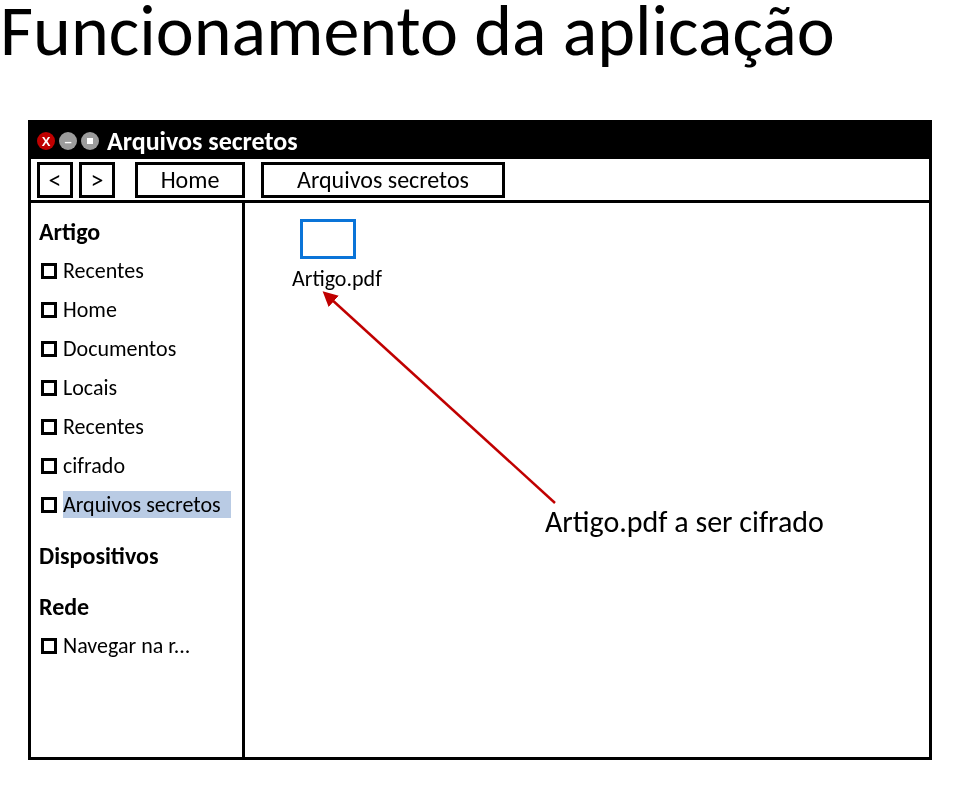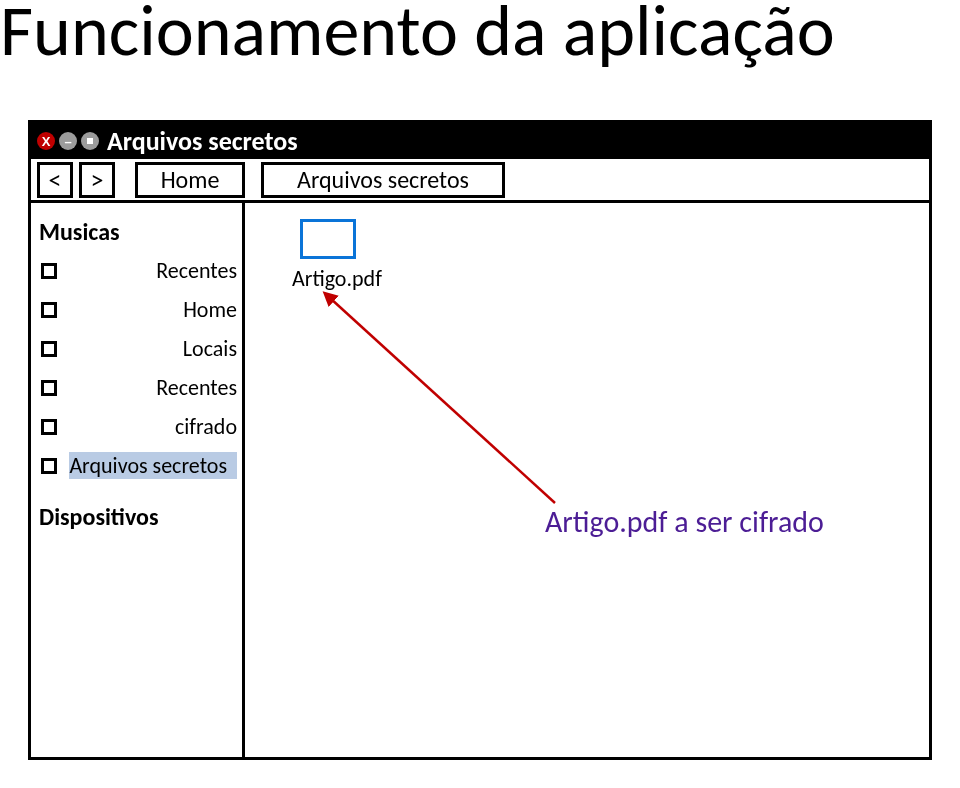--- a/index.html
+++ b/index.html
@@ -134,21 +134,20 @@
     margin-bottom: 4px;
   }
   .side-item {
     display: flex;
     align-items: center;
     gap: 6px;
     padding: 1px 2px;
     margin: 10px 0;
     box-sizing: border-box;
     width: 200px;
-    justify-content: space-between;
   }
   .side-item.sel .label {
     background: #b9cbe4;
     padding-right: 10px;
   }
   .chk {
     width: 16px;
     height: 16px;
     border: 3px solid #000;
     box-sizing: border-box;
@@ -174,21 +173,21 @@
     margin-left: 8px;
   }
   .file-label {
     font-size: 22px;
   }
   .annotation {
     position: absolute;
     left: 300px;
     top: 300px;
     font-size: 30px;
-    color: #4c1d95;
+    color: #000000;
   }
   svg.arrow {
     position: absolute;
     left: 0;
     top: 0;
     pointer-events: none;
   }
 </style>
 </head>
 <body>
@@ -214,28 +213,32 @@
       <div class="nav-btn">&gt;</div>
       <div class="breadcrumb bc-home">Home</div>
       <div class="breadcrumb bc-path">Arquivos secretos</div>
     </div>
 
     <div class="fm-body">
 
       <div class="sidebar">
 
         <div class="side-section">
-          <div class="side-header">Musicas</div>
+          <div class="side-header">Artigo</div>
           <div class="side-item">
             <span class="chk"></span>
             <span class="label">Recentes</span>
           </div>
           <div class="side-item">
             <span class="chk"></span>
             <span class="label">Home</span>
+          </div>
+          <div class="side-item">
+            <span class="chk"></span>
+            <span class="label">Documentos</span>
           </div>
           <div class="side-item">
             <span class="chk"></span>
             <span class="label">Locais</span>
           </div>
           <div class="side-item">
             <span class="chk"></span>
             <span class="label">Recentes</span>
           </div>
           <div class="side-item">
@@ -245,20 +248,27 @@
           <div class="side-item sel">
             <span class="chk"></span>
             <span class="label">Arquivos secretos</span>
           </div>
         </div>
 
         <div class="side-section">
           <div class="side-header">Dispositivos</div>
         </div>
 
+        <div class="side-section">
+          <div class="side-header">Rede</div>
+          <div class="side-item">
+            <span class="chk"></span>
+            <span class="label">Navegar na r...</span>
+          </div>
+        </div>
 
       </div>
 
       <div class="content">
         <div class="file">
           <div class="file-icon"></div>
           <div class="file-label">Artigo.pdf</div>
         </div>
 
         <div class="annotation">Artigo.pdf a ser cifrado</div>

